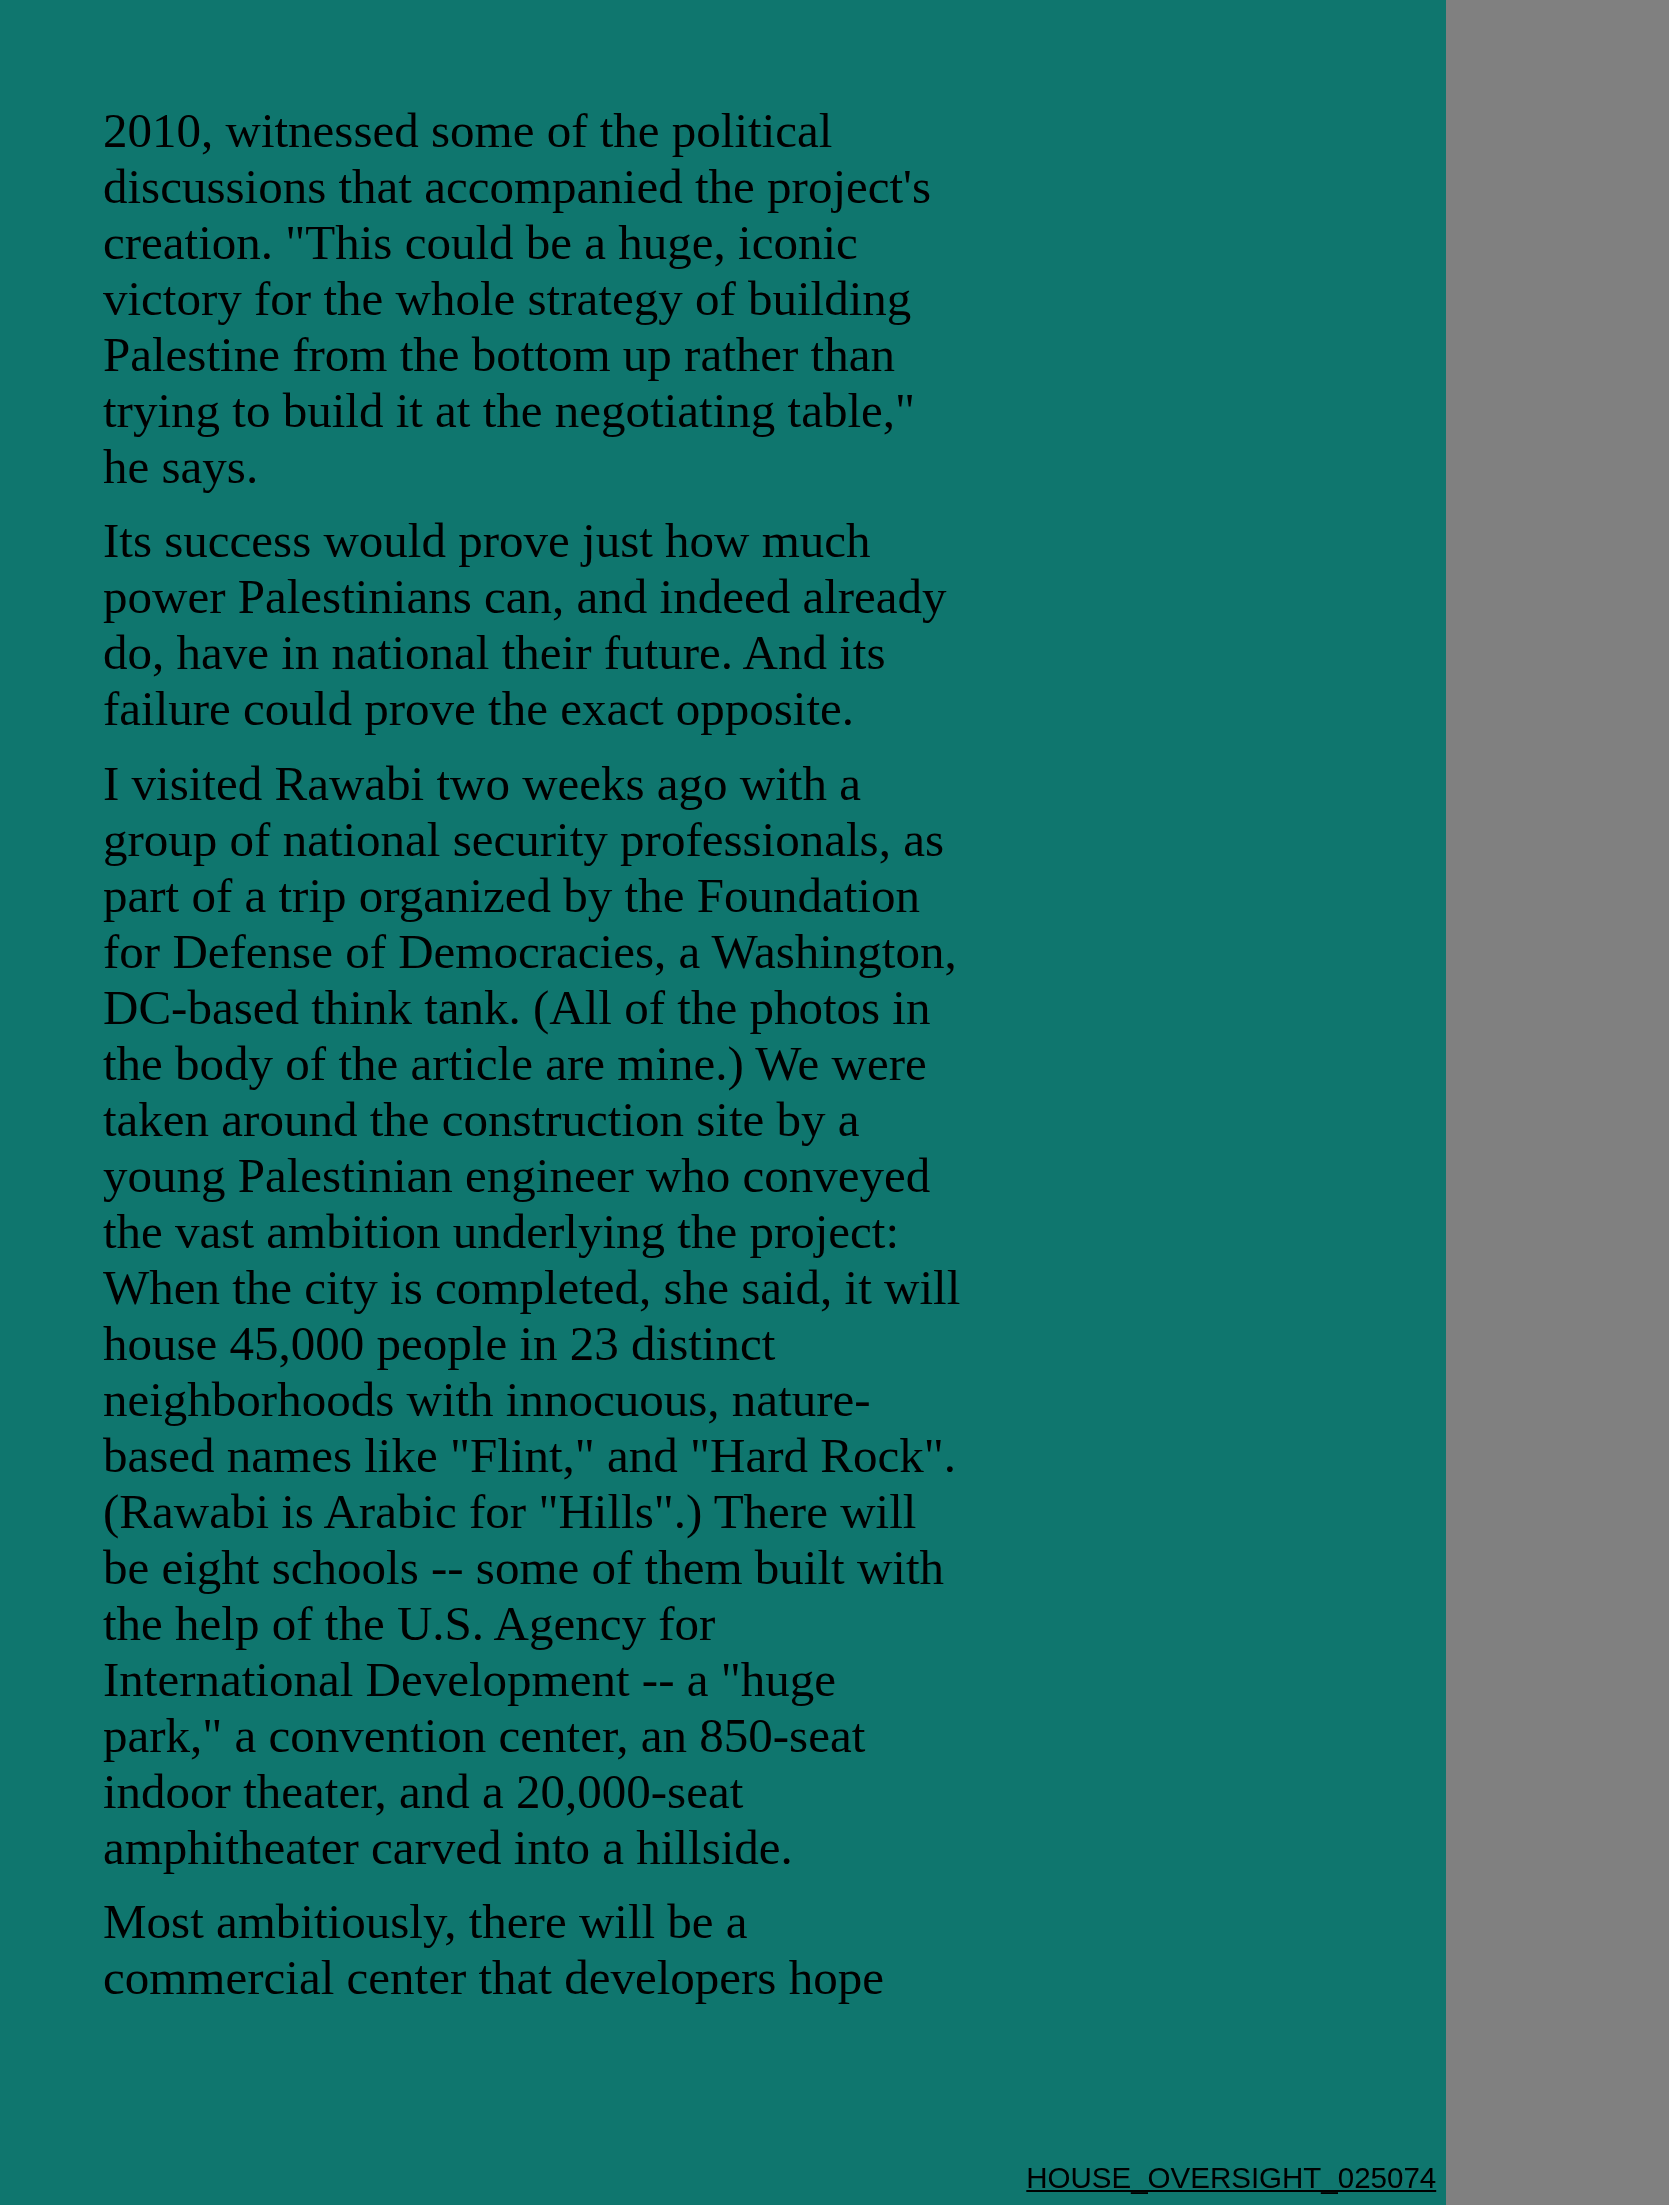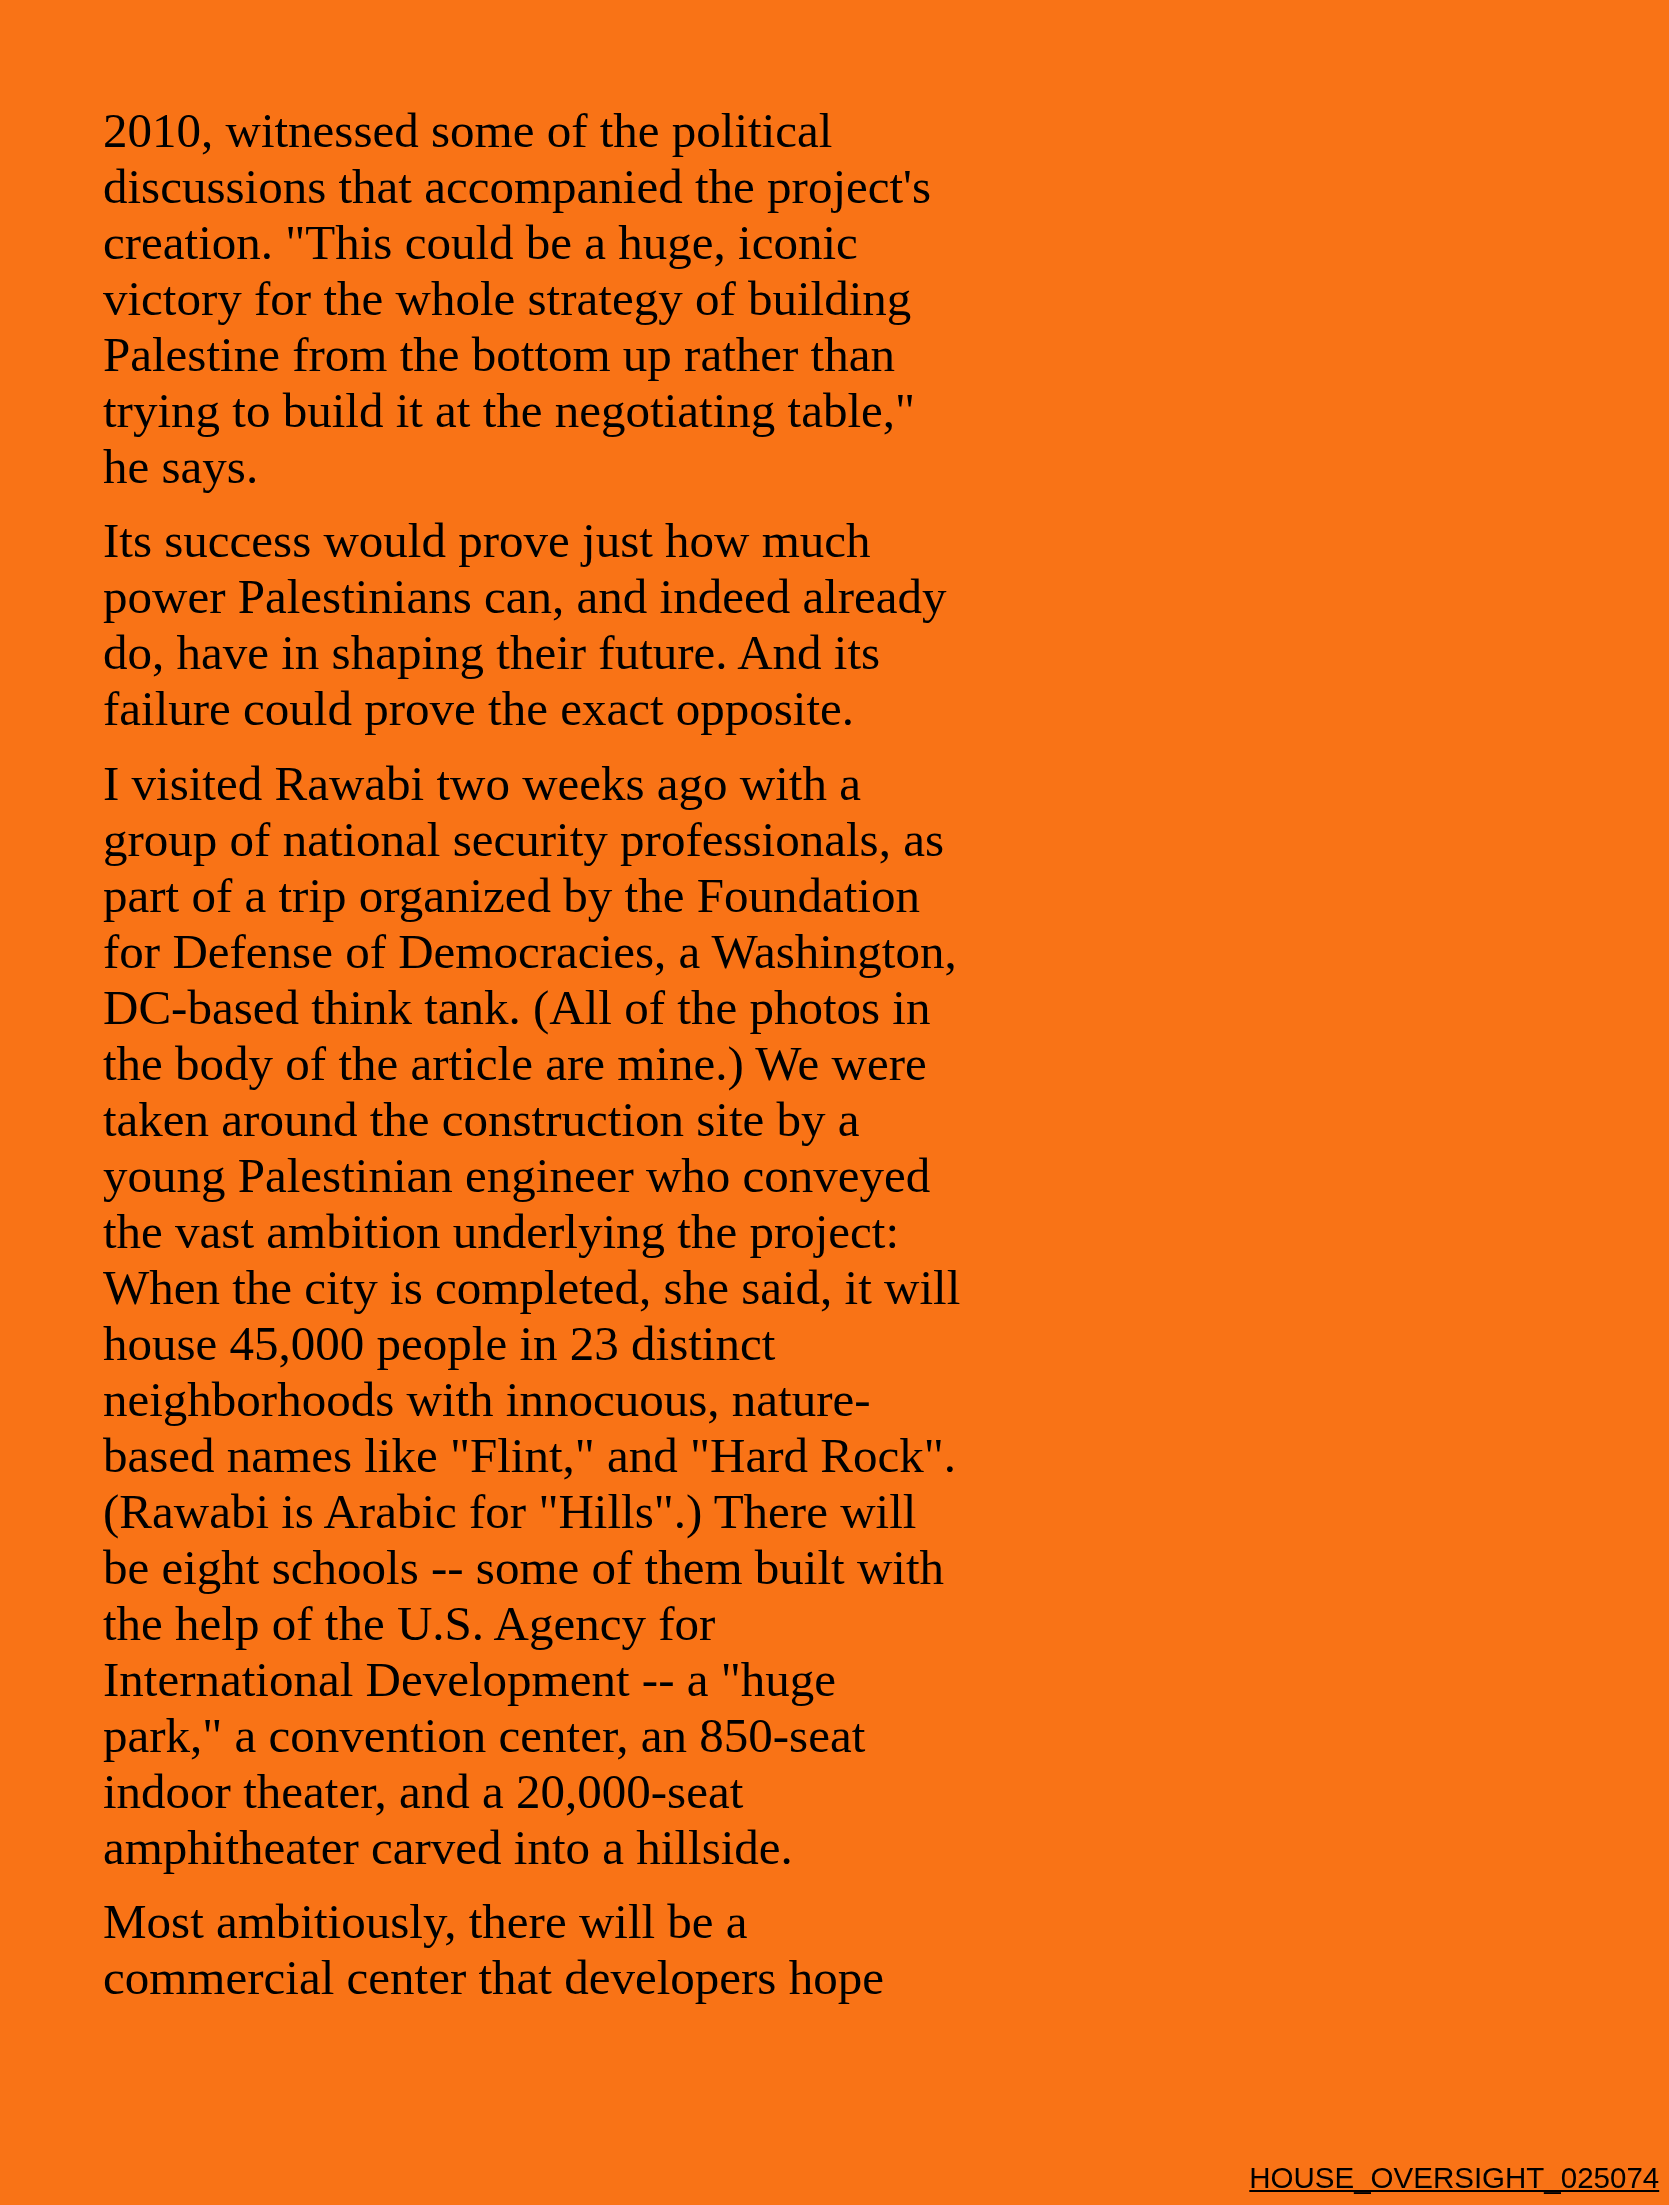--- a/index.html
+++ b/index.html
@@ -2,23 +2,23 @@
 <html style="font-size:10.5px"><head>
 <meta charset="utf-8">
 <style>
   html, body {
     margin: 0;
     padding: 0;
     background: #808080;
   }
   .page {
     position: relative;
-    width: 1669px;
+    width: 1446px;
     height: 2205px;
-    background: #f97316;
+    background: #0f766e;
     overflow: hidden;
     font-family: "Liberation Serif", "DejaVu Serif", serif;
     color: #000000;
   }
   .text-column {
     position: absolute;
     left: 103px;
     top: 103px;
     width: 929px;
   }
@@ -49,21 +49,21 @@
   <article class="text-column">
     <p>2010, witnessed some of the political
 discussions that accompanied the project's
 creation. "This could be a huge, iconic
 victory for the whole strategy of building
 Palestine from the bottom up rather than
 trying to build it at the negotiating table,"
 he says.</p>
     <p>Its success would prove just how much
 power Palestinians can, and indeed already
-do, have in shaping their future. And its
+do, have in national their future. And its
 failure could prove the exact opposite.</p>
     <p>I visited Rawabi two weeks ago with a
 group of national security professionals, as
 part of a trip organized by the Foundation
 for Defense of Democracies, a Washington,
 DC-based think tank. (All of the photos in
 the body of the article are mine.) We were
 taken around the construction site by a
 young Palestinian engineer who conveyed
 the vast ambition underlying the project:

